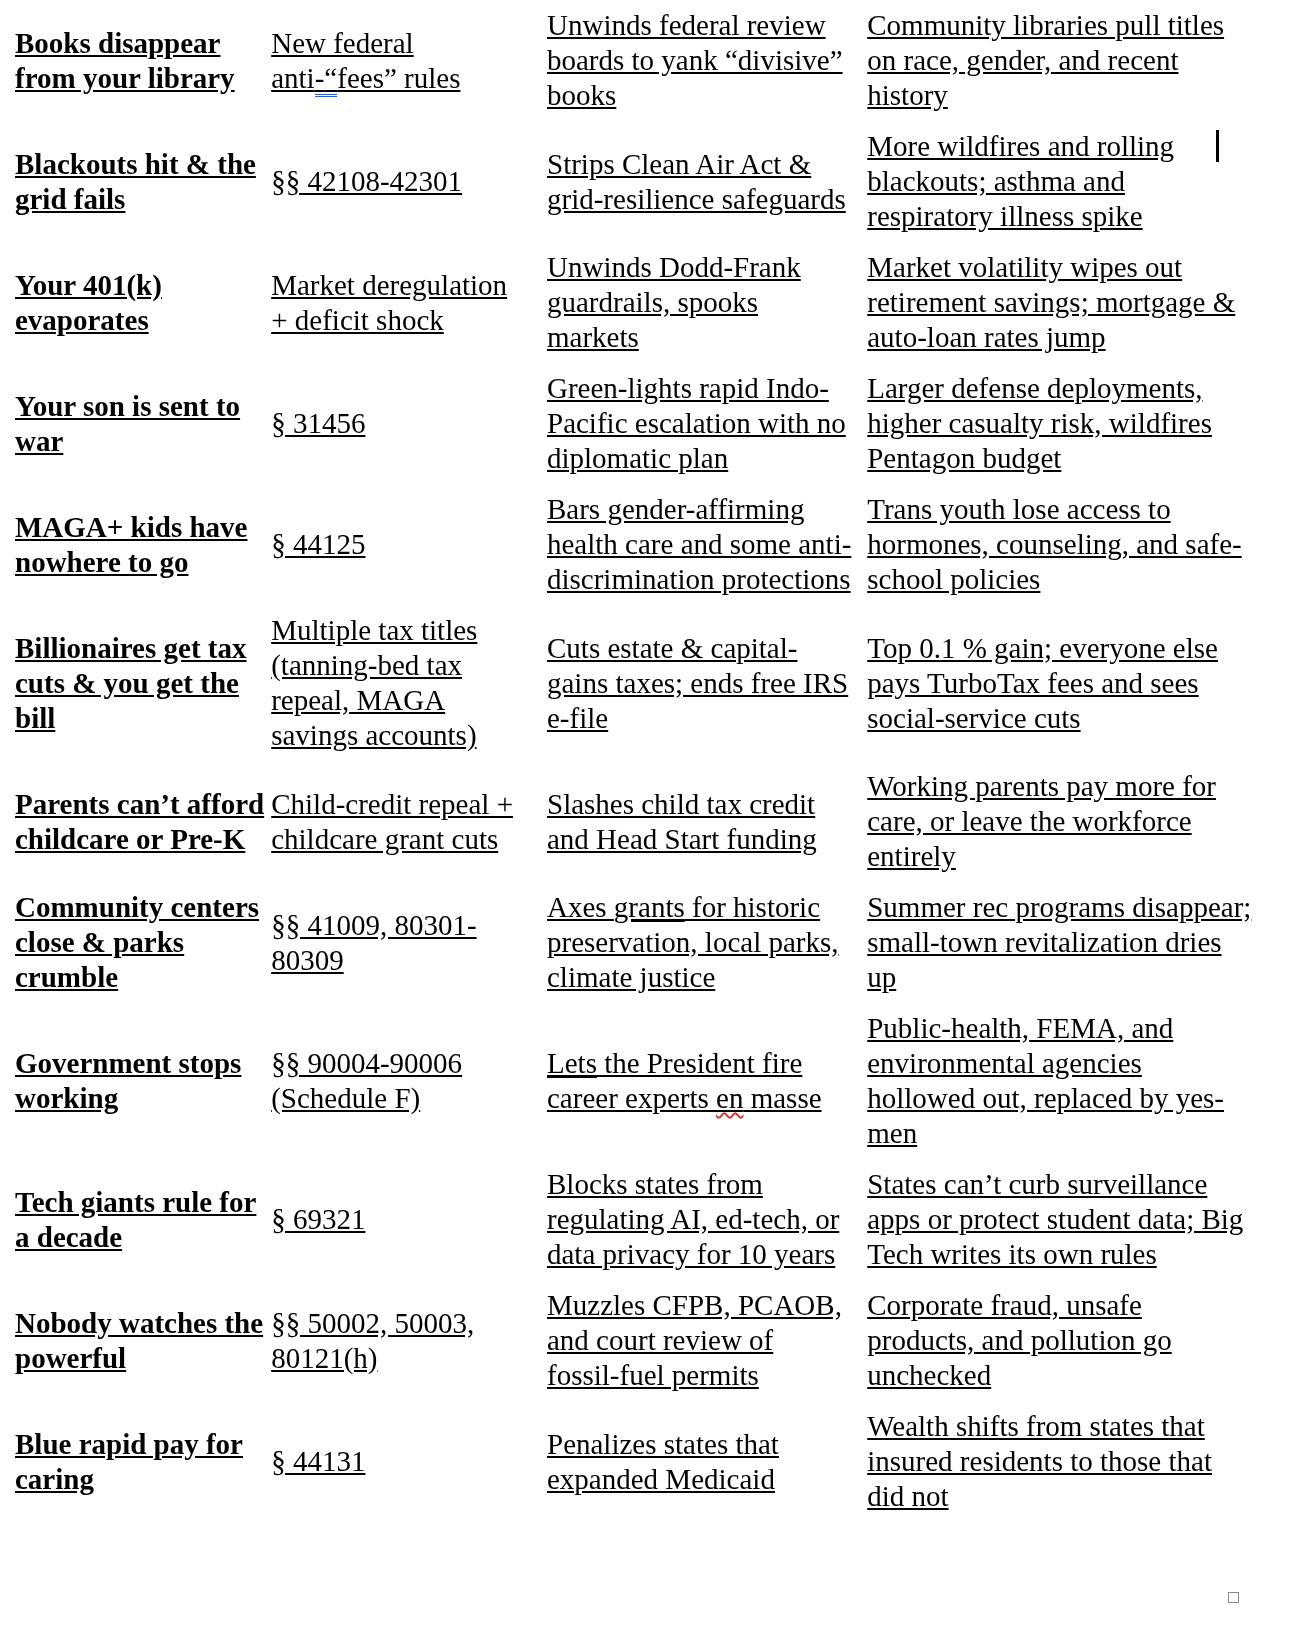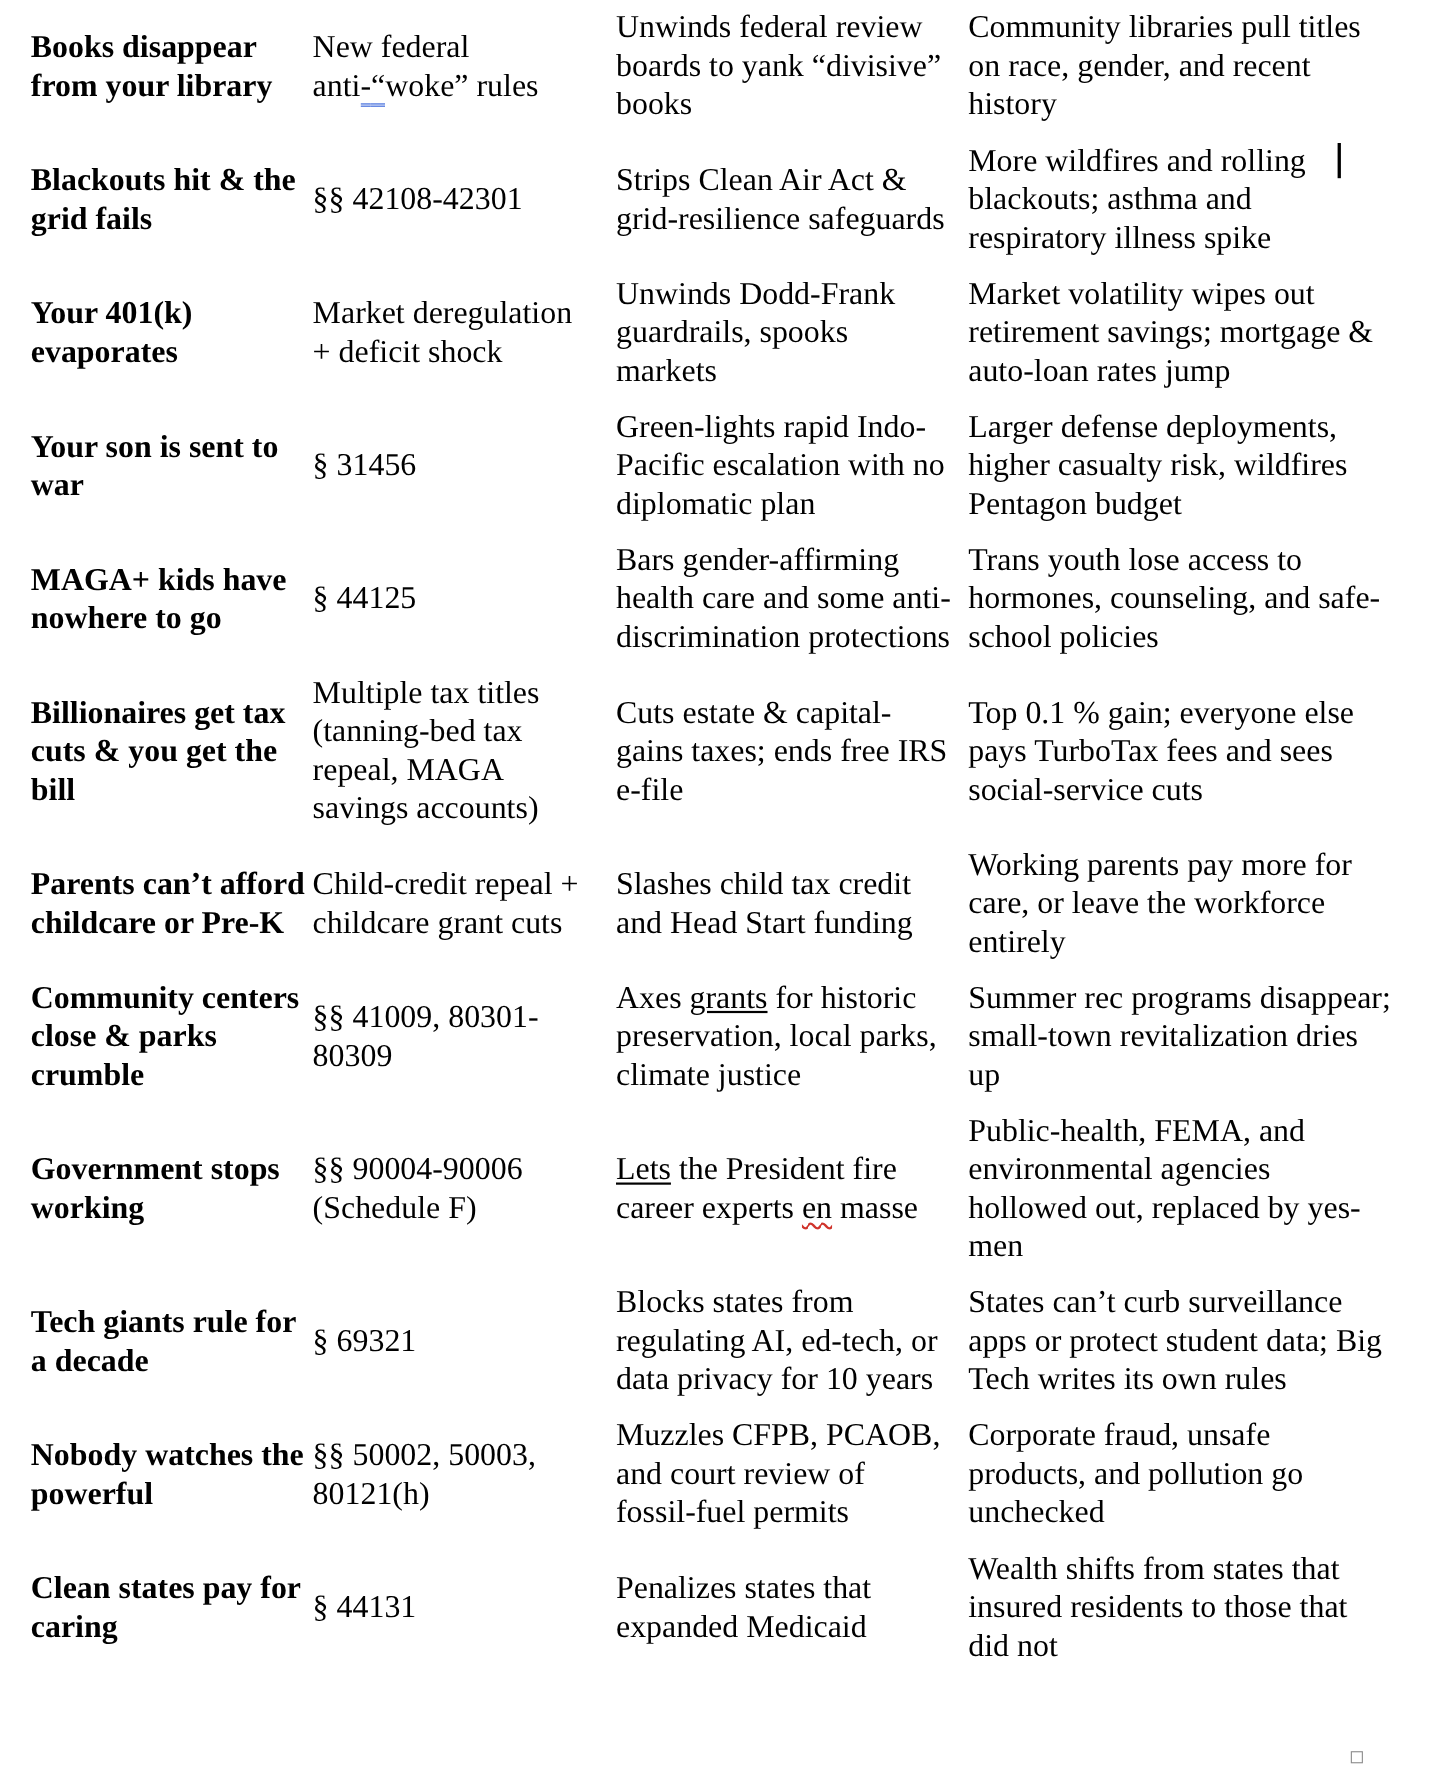--- a/index.html
+++ b/index.html
@@ -11,21 +11,21 @@
   *{box-sizing:border-box;}
   html,body{margin:0;padding:0;}
   body{
     width:1306px;height:1628px;
     background:var(--bg);
     color:var(--text-color);
     font-family:"Liberation Serif","DejaVu Serif",serif;
     font-size:29px;line-height:35px;
     overflow:hidden;position:relative;
   }
-  .doc{position:relative;width:1272px;height:1628px;padding-left:28px;}
+  .doc{position:relative;width:1272px;height:1628px;padding-left:15px;text-decoration:underline;}
   table.doc-table{
     border-collapse:collapse;
     table-layout:fixed;
     width:1250px;
   }
   td{
     vertical-align:middle;
     padding:8px 0;
     word-wrap:break-word;
   }
@@ -52,21 +52,21 @@
   }
 </style>
 </head>
 <body>
 
 <div class="doc">
   <table class="doc-table">
     <tbody>
         <tr>
           <td class="c1">Books disappear from your library</td>
-          <td class="c2"><span>New federal anti</span><span class="u-blue">-</span><span class="u-blue">“</span><span>woke” rules</span></td>
+          <td class="c2"><span>New federal anti</span><span class="u-blue">-</span><span class="u-blue">“</span><span>fees” rules</span></td>
           <td class="c3"><span>Unwinds federal review boards to yank “divisive” books</span></td>
           <td class="c4"><span>Community libraries pull titles on race, gender, and recent history</span></td>
         </tr>
         <tr>
           <td class="c1">Blackouts hit &amp; the grid fails</td>
           <td class="c2"><span>§§ 42108-42301</span></td>
           <td class="c3"><span>Strips Clean Air Act &amp; grid-resilience safeguards</span></td>
           <td class="c4"><span>More wildfires and rolling blackouts; asthma and respiratory illness spike</span></td>
         </tr>
         <tr>
@@ -117,21 +117,21 @@
           <td class="c3"><span>Blocks states from regulating AI, ed-tech, or data privacy for 10 years</span></td>
           <td class="c4"><span>States can’t curb surveillance apps or protect student data; Big Tech writes its own rules</span></td>
         </tr>
         <tr>
           <td class="c1">Nobody watches the powerful</td>
           <td class="c2"><span>§§ 50002, 50003, 80121(h)</span></td>
           <td class="c3"><span>Muzzles CFPB, PCAOB, and court review of fossil-fuel permits</span></td>
           <td class="c4"><span>Corporate fraud, unsafe products, and pollution go unchecked</span></td>
         </tr>
         <tr>
-          <td class="c1">Clean states pay for caring</td>
+          <td class="c1">Blue rapid pay for caring</td>
           <td class="c2"><span>§ 44131</span></td>
           <td class="c3"><span>Penalizes states that expanded Medicaid</span></td>
           <td class="c4"><span>Wealth shifts from states that insured residents to those that did not</span></td>
         </tr>
       </tbody>
   </table>
   <div class="cursor"></div>
   <div class="handle"></div>
 </div>
 

